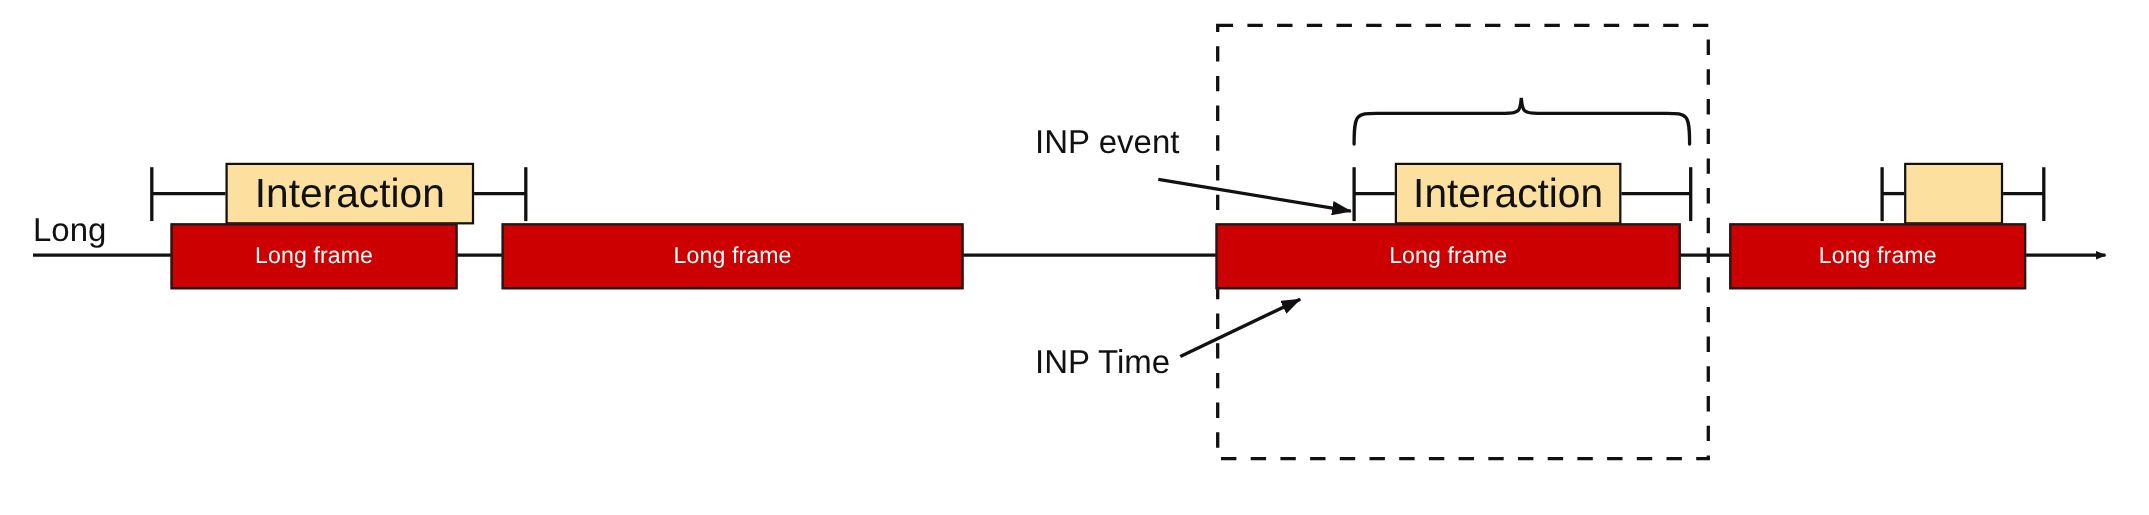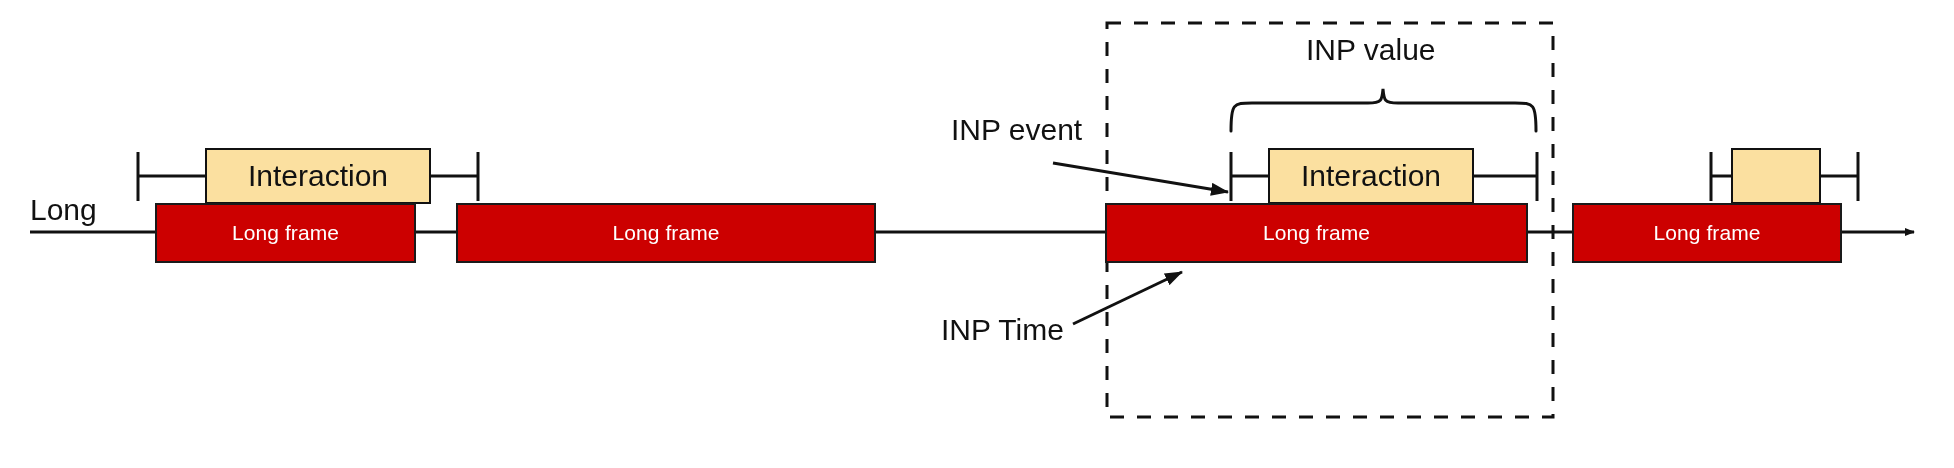--- a/index.html
+++ b/index.html
@@ -18,21 +18,21 @@
     background:#CC0000;
     border:2px solid #1a1a1a;
     color:#ffffff;
     font-size:21px;
     letter-spacing:0.1px;
   }
   .interaction{
     background:#FBE0A0;
     border:2px solid #111111;
     color:#111111;
-    font-size:30px;
+    font-size:37px;
   }
   .plain-label{
     position:absolute;
     color:#111111;
     font-size:30px;
     white-space:nowrap;
   }
 </style>
 </head>
 <body>
@@ -96,23 +96,22 @@
     <g>
       <line x1="1711" y1="152" x2="1711" y2="201" stroke="#111111" stroke-width="3"></line>
       <line x1="1711" y1="176" x2="1732" y2="176" stroke="#111111" stroke-width="3"></line>
       <line x1="1819" y1="176" x2="1858" y2="176" stroke="#111111" stroke-width="3"></line>
       <line x1="1858" y1="152" x2="1858" y2="201" stroke="#111111" stroke-width="3"></line>
     </g>
   </svg>
 
   <div class="plain-label" style="left:30px; top:193px;">Long</div>
 
-  <div class="plain-label" style="left:1306px; top:33px;">INP value</div>
 
-  <div class="plain-label" style="left:941px; top:113px;margin-left:10px;">INP event</div>
+  <div class="plain-label" style="left:941px; top:113px;">INP event</div>
 
   <div class="plain-label" style="left:941px; top:313px;">INP Time</div>
 
   <div class="box-label interaction" style="left:205px; top:148px; width:226px; height:56px;">
     <span>Interaction</span>
   </div>
   <div class="box-label longframe" style="left:155px; top:203px; width:261px; height:60px;">
     <span>Long frame</span>
   </div>
 

